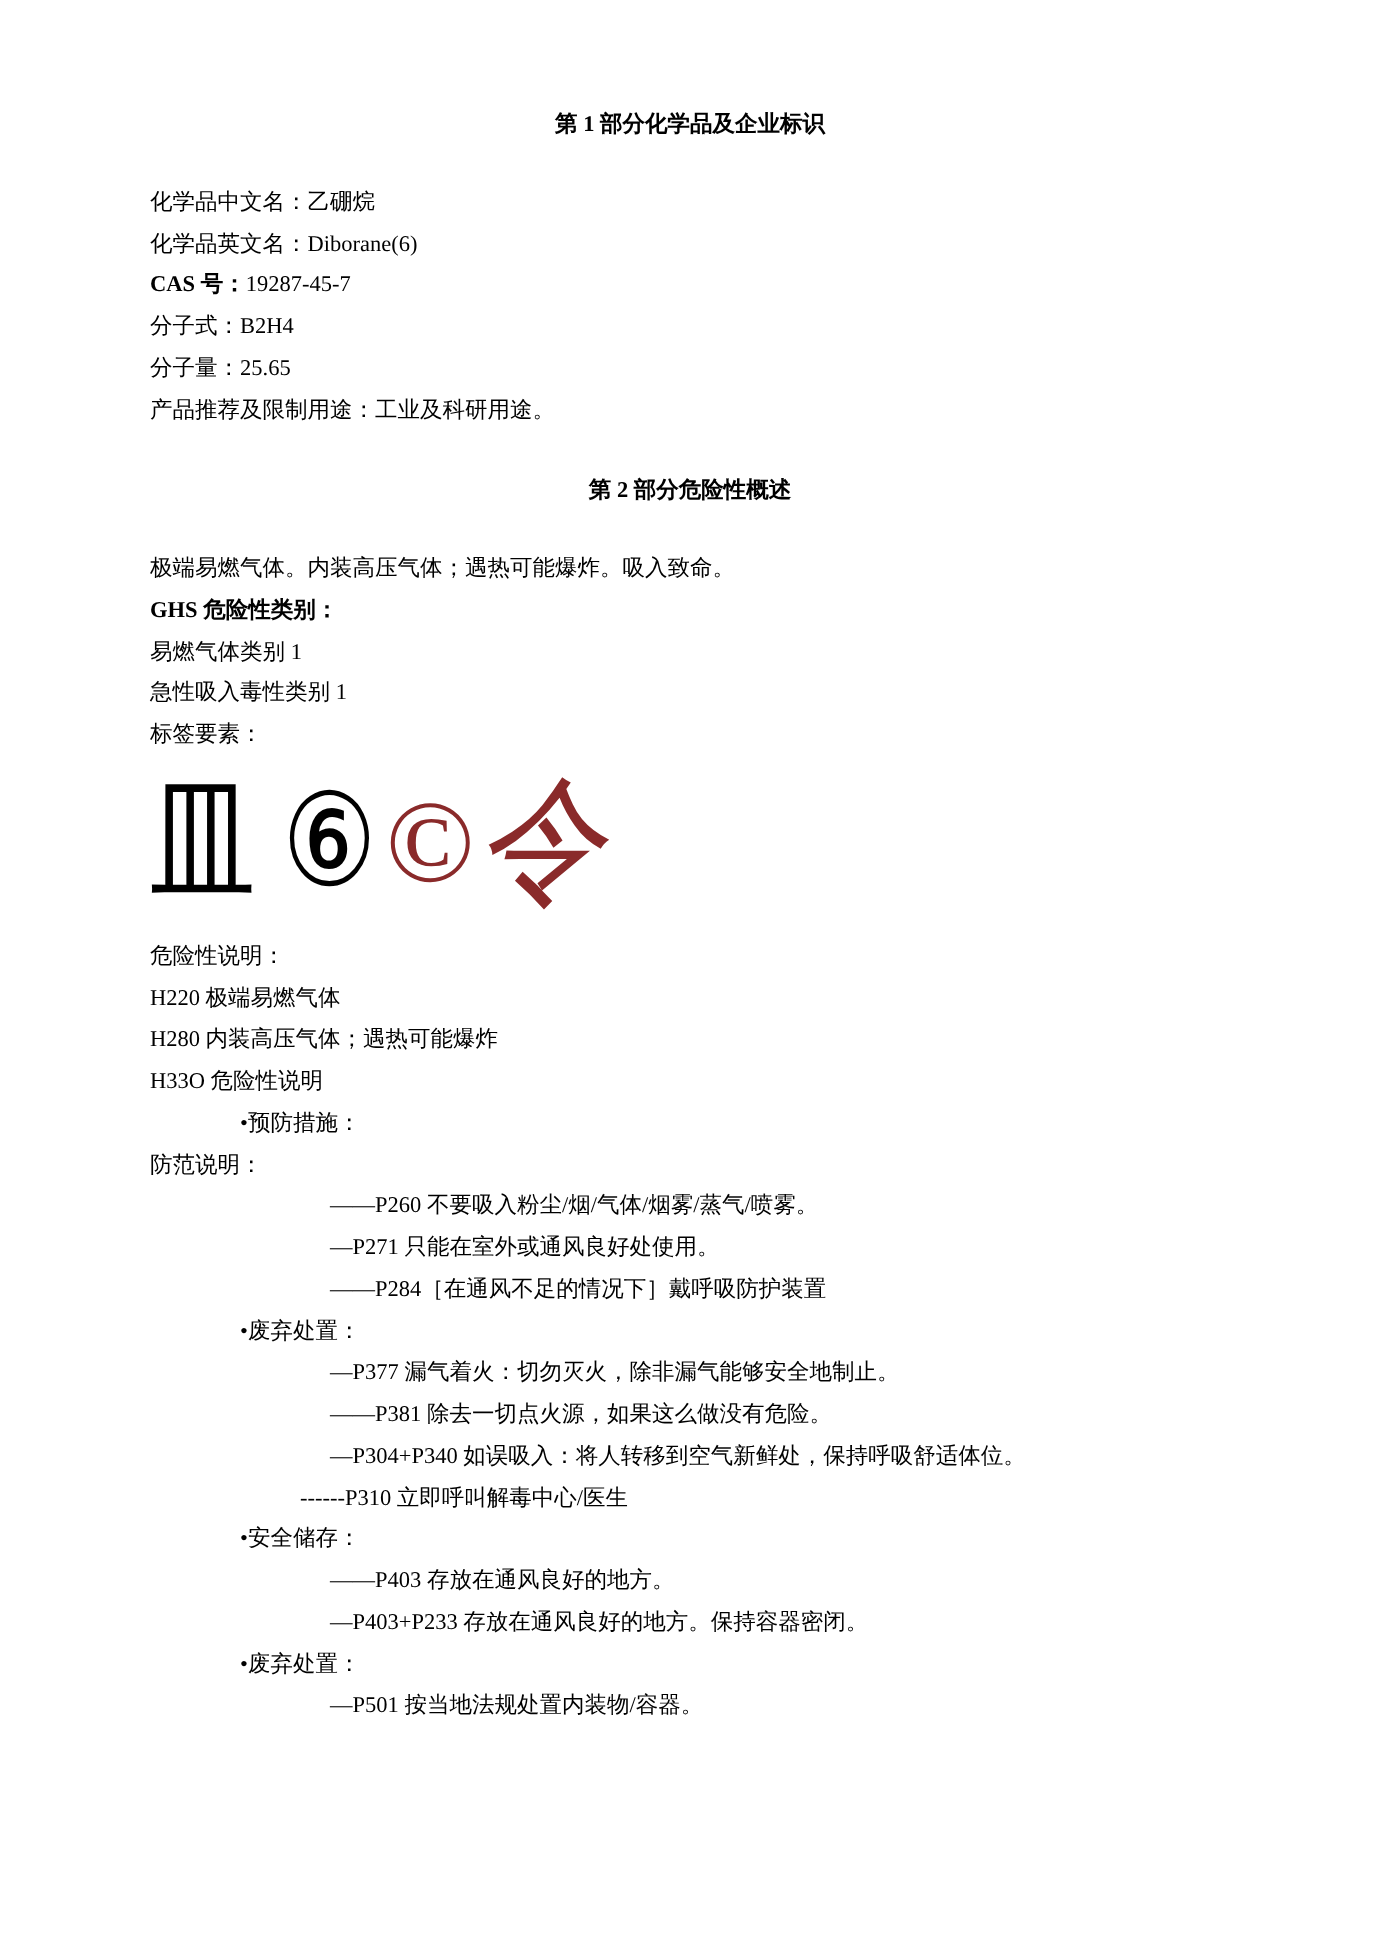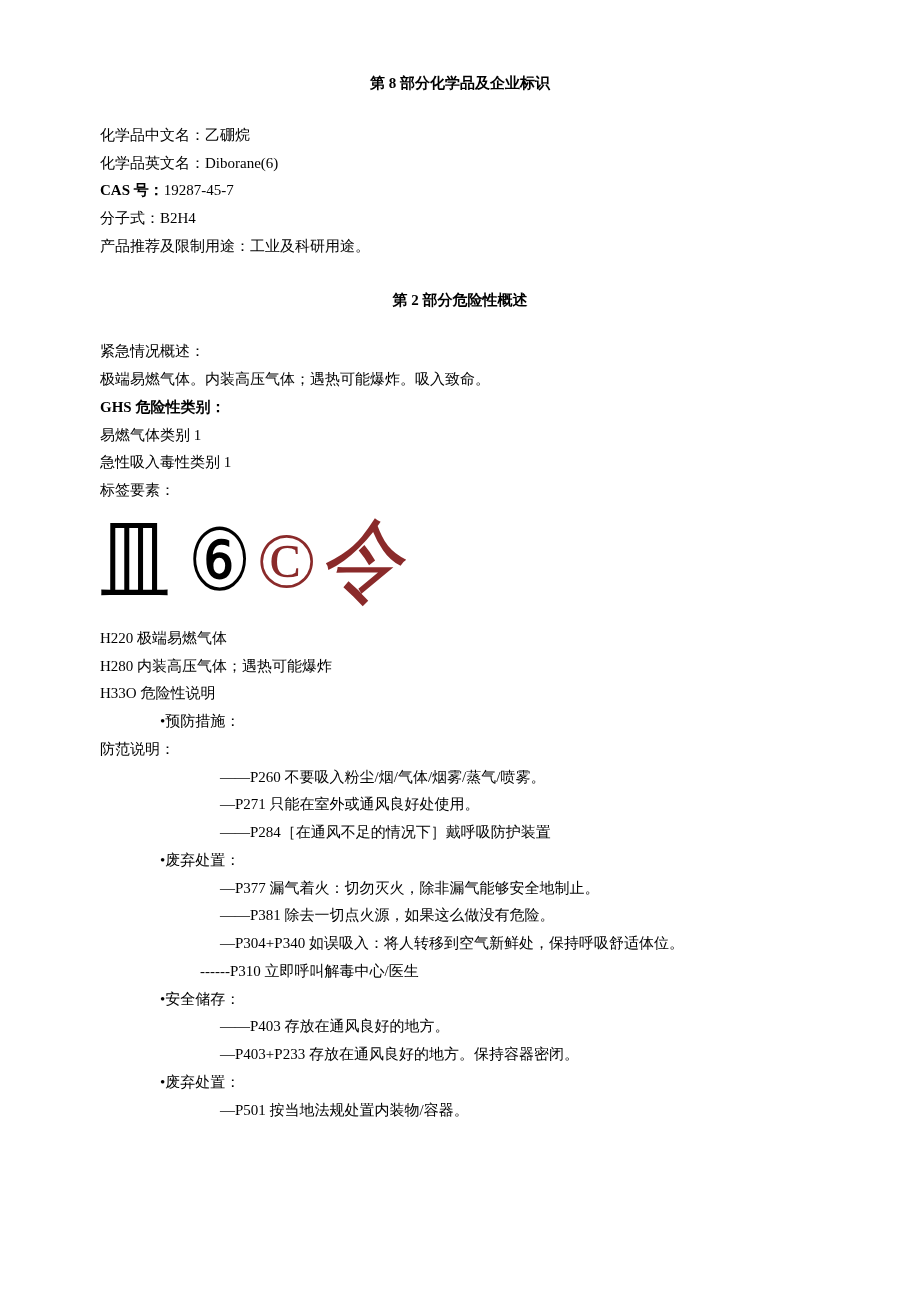--- a/index.html
+++ b/index.html
@@ -51,57 +51,60 @@
     font-style: italic;
     transform: scaleX(0.92);
   }
   .indent-1 { padding-left: 60px; }
   .indent-2 { padding-left: 120px; }
   .indent-2b { padding-left: 100px; }
 </style>
 </head>
 <body>
 
-<p class="section-title">第 8 部分化学品及企业标识</p>
+<p class="section-title">第 1 部分化学品及企业标识</p>
 
 <div class="block">
   <p class="line">
     <span>化学品中文名：</span><span>乙硼烷</span>
   </p>
   <p class="line">
     <span>化学品英文名：</span><span>Diborane(6)</span>
   </p>
   <p class="line">
     <span class="bold">CAS 号：</span><span>19287-45-7</span>
   </p>
   <p class="line">
     <span>分子式：</span><span>B2H4</span>
   </p>
   <p class="line">
+    <span>分子量：</span><span>25.65</span>
+  </p>
+  <p class="line">
     <span>产品推荐及限制用途：</span><span>工业及科研用途。</span>
   </p>
 </div>
 
 <p class="section-title">第 2 部分危险性概述</p>
 
 <div>
-  <p class="line">紧急情况概述：</p>
   <p class="line">极端易燃气体。内装高压气体；遇热可能爆炸。吸入致命。</p>
   <p class="line bold">GHS 危险性类别：</p>
   <p class="line">易燃气体类别 1</p>
   <p class="line">急性吸入毒性类别 1</p>
   <p class="line">标签要素：</p>
 
   <div class="pictograms">
     <span class="picto-text">皿</span>
     <span class="picto-text">⑥</span>
     <span class="picto-c">©</span>
     <span class="picto-ling">令</span>
   </div>
 
+  <p class="line">危险性说明：</p>
   <p class="line">H220 极端易燃气体</p>
   <p class="line">H280 内装高压气体；遇热可能爆炸</p>
   <p class="line">H33O 危险性说明</p>
   <p class="line indent-1">•预防措施：</p>
 
   <p class="line">防范说明：</p>
   <p class="line indent-2">——P260 不要吸入粉尘/烟/气体/烟雾/蒸气/喷雾。</p>
   <p class="line indent-2">—P271 只能在室外或通风良好处使用。</p>
   <p class="line indent-2">——P284［在通风不足的情况下］戴呼吸防护装置</p>
 

